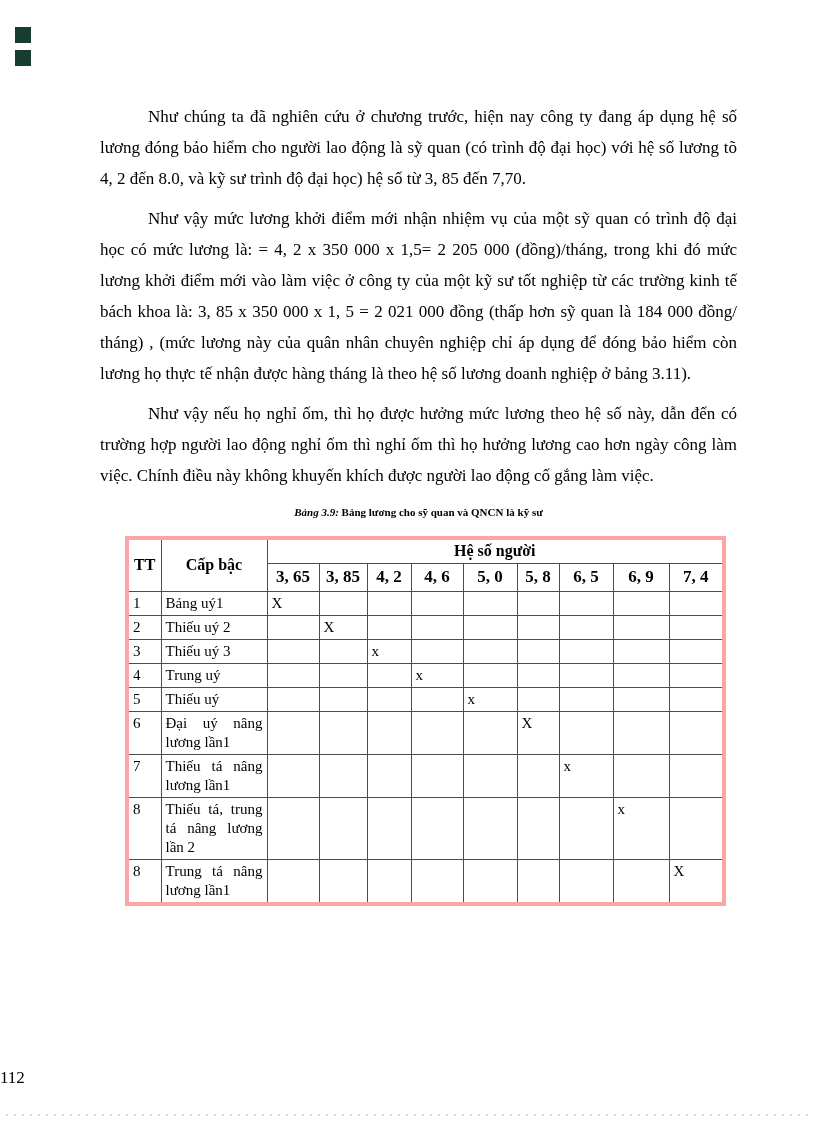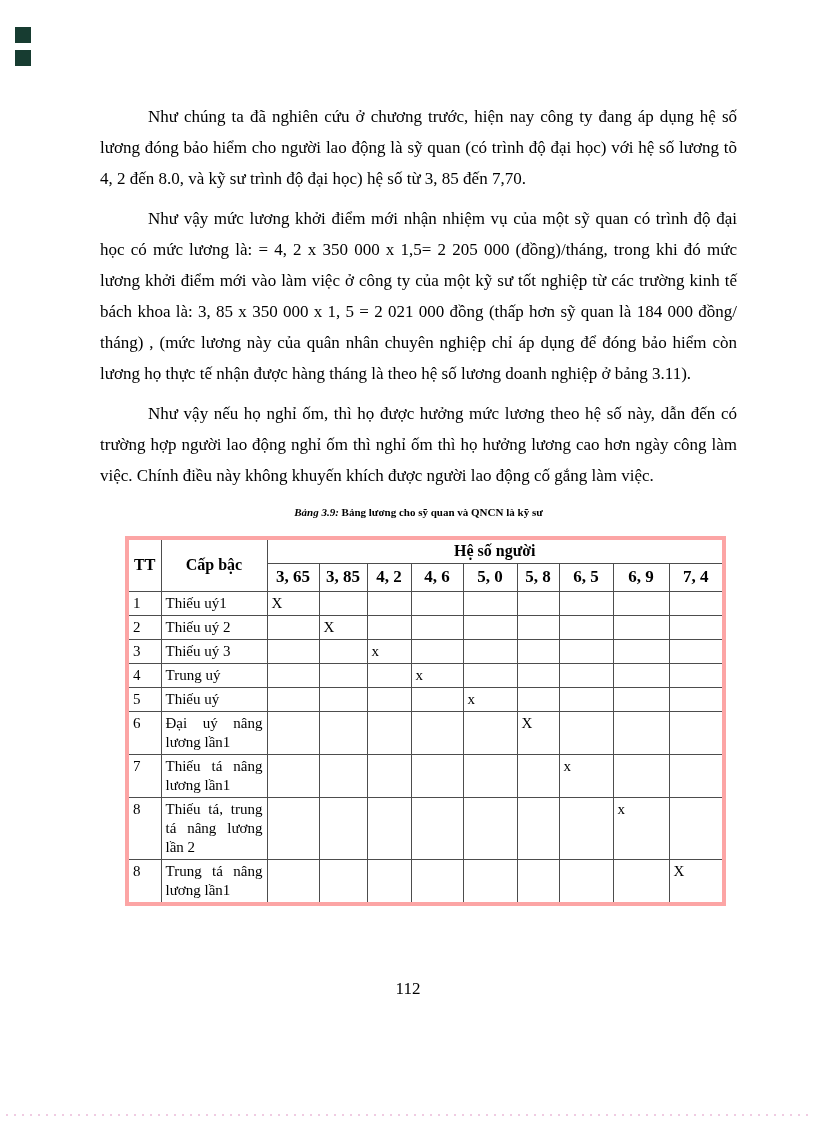--- a/index.html
+++ b/index.html
@@ -36,21 +36,21 @@
   th.th-tt, th.th-rank { font-size:16px; }
   tr.coef-row th { font-size:17px; height:28px; }
   table.salary tbody td {
     font-size:15px; line-height:19px;
     vertical-align:top; padding:2px 4px; height:24px;
   }
   td.tt { padding-left:7px; }
   td.rank { text-align:justify; padding-left:5px; padding-right:5px; }
   td.mark { padding-left:8px; }
 
-  .page-number { position:absolute; top:979px; left:0; width:816px; text-align:center; font-size:17px; }
+  .page-number { position:absolute; top:1068px; left:0; width:816px; font-size:17px; }
   .dotted-line {
     position:absolute; top:1114px; left:6px; width:804px; height:2px;
     background:repeating-linear-gradient(90deg,#f0cbe2 0 2px,transparent 2px 8px);
   }
 </style>
 </head>
 <body>
 
 <div class="page">
 
@@ -92,21 +92,21 @@
           <th>5, 0</th>
           <th>5, 8</th>
           <th>6, 5</th>
           <th>6, 9</th>
           <th>7, 4</th>
         </tr>
       </thead>
       <tbody>
         <tr>
           <td class="tt">1</td>
-          <td class="rank">Thiếu uý1</td>
+          <td class="rank">Bảng uý1</td>
           <td class="mark">X</td>
           <td class="mark"></td>
           <td class="mark"></td>
           <td class="mark"></td>
           <td class="mark"></td>
           <td class="mark"></td>
           <td class="mark"></td>
           <td class="mark"></td>
           <td class="mark"></td>
         </tr>

